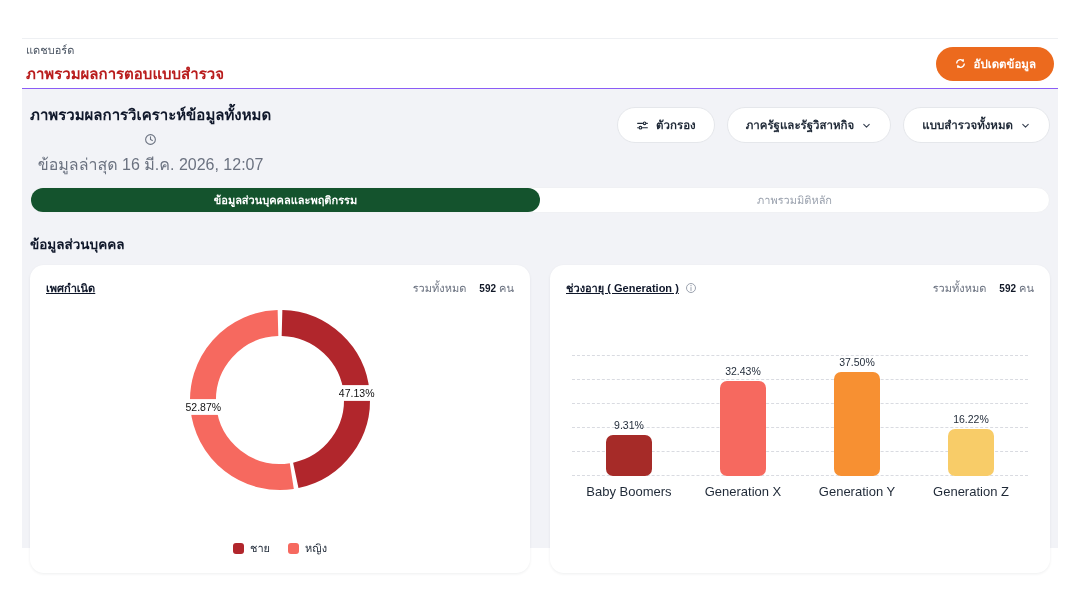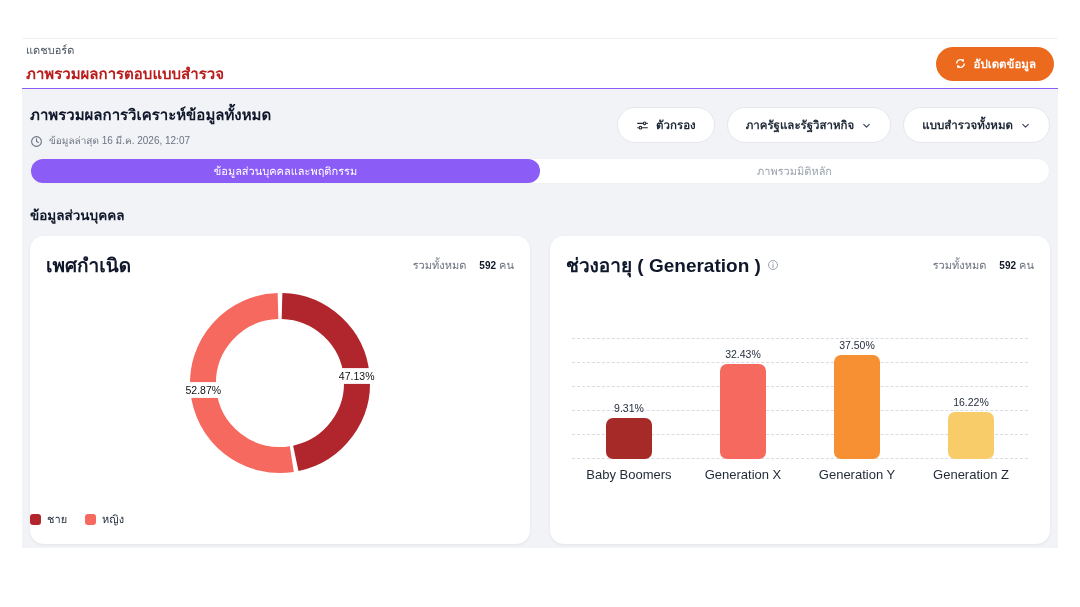--- a/index.html
+++ b/index.html
@@ -13,44 +13,44 @@
   .header-band { height:50px; border-top:1px solid #eef0f3; display:flex; align-items:center; justify-content:space-between; padding:0 4px; background:#fff; }
   .crumb { font-size:11px; color:#4b5563; margin-bottom:3px; }
   .page-title { font-size:15px; font-weight:bold; color:#b91c1c; }
   .update-btn { display:flex; align-items:center; gap:7px; background:#EC6A1E; color:#fff; border:none; border-radius:999px; padding:8px 18px; font-size:11.5px; font-weight:bold; cursor:pointer; font-family:inherit; }
 
   
   .content-band { background:#F2F3F7; border-top:1px solid #8b5cf6; height:460px; padding:14px 8px 10px; }
 
   .overview-row { display:flex; align-items:flex-start; justify-content:space-between; margin-bottom:10px; }
   .overview-title { font-size:15px; font-weight:bold; color:#0f172a; margin-bottom:6px; }
-  .updated { display:flex; align-items:flex-end; gap:6px; font-size:10px; color:#6b7280; }
+  .updated { display:flex; align-items:center; gap:6px; font-size:16px; color:#6b7280;flex-direction:column; }
   .pill-btn { display:flex; align-items:center; gap:7px; background:#fff; border:1px solid #e5e7eb; border-radius:999px; padding:8px 18px; font-size:11.5px; font-weight:bold; color:#1f2937; cursor:pointer; font-family:inherit; }
   .pill-group { display:flex; gap:12px; margin-top:4px; }
 
   
   .tabbar { background:#fff; border:1px solid #f0f1f4; border-radius:999px; height:26px; display:flex; margin-bottom:20px; }
   .tab { flex:1; display:flex; align-items:center; justify-content:center; font-size:11px; border-radius:999px; cursor:pointer; }
-  .tab.active { background:#8b5cf6; color:#fff; font-weight:normal; }
+  .tab.active { background:#14532d; color:#fff; font-weight:bold; }
   .tab.inactive { color:#9ca3af; }
 
   .section-title { font-size:13.5px; font-weight:bold; color:#0f172a; margin:0 0 10px 0; }
 
   
   .cards { display:flex; gap:20px; }
   .card { background:#fff; border-radius:14px; box-shadow:0 1px 3px rgba(15,23,42,.07); flex:1; height:308px; padding:14px 16px; position:relative; }
   .card-head { display:flex; align-items:center; justify-content:space-between; }
-  .card-title { font-size:19px; font-weight:bold; color:#0f172a; display:flex; align-items:center; gap:6px; }
+  .card-title { font-size:11px; font-weight:bold; color:#0f172a; display:flex; align-items:center; gap:6px;text-decoration:underline; }
   .total { font-size:11px; color:#6b7280; }
   .total b { color:#111827; font-size:10px;margin-left:10px; }
 
   
   .donut-wrap { width:190px; height:190px; margin:8px auto 0; position:relative; }
   .donut-label { position:absolute; transform:translate(-50%,-50%); background:#fff; padding:1px 3px; border-radius:3px; font-size:10.5px; color:#111; box-shadow:0 0 0 1px rgba(255,255,255,.9); white-space:nowrap; }
-  .legend { position:absolute; bottom:16px; left:0; right:0; display:flex; gap:18px; }
+  .legend { position:absolute; bottom:16px; left:0; right:0; display:flex; justify-content:center; gap:18px; }
   .legend-item { display:flex; align-items:center; gap:6px; font-size:11px; color:#1f2937; }
   .legend-swatch { width:11px; height:11px; border-radius:3px; display:inline-block; }
 
   
   .bar-plot { position:relative; height:120px; margin:59px 6px 0; }
   .gridline { position:absolute; left:0; right:0; border-top:1px dashed #d9dbe1; }
   .bar-cols { position:absolute; inset:0; display:flex; }
   .bar-col { flex:1; display:flex; flex-direction:column; align-items:center; justify-content:flex-end; }
   .bar-value { font-size:10.5px; color:#1f2937; margin-bottom:4px; }
   .bar-rect { width:46px; border-radius:7px; }

